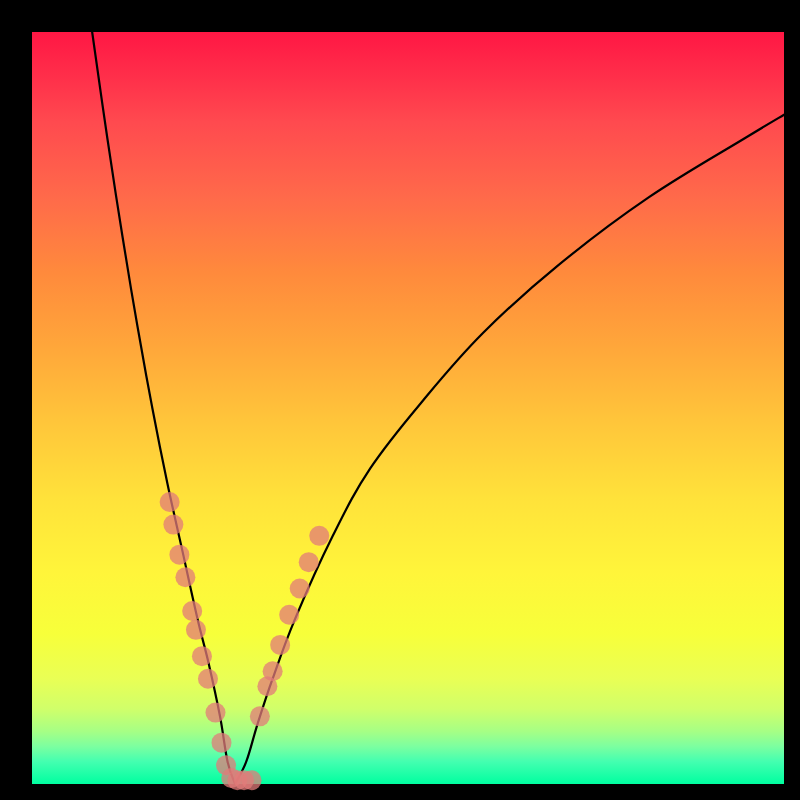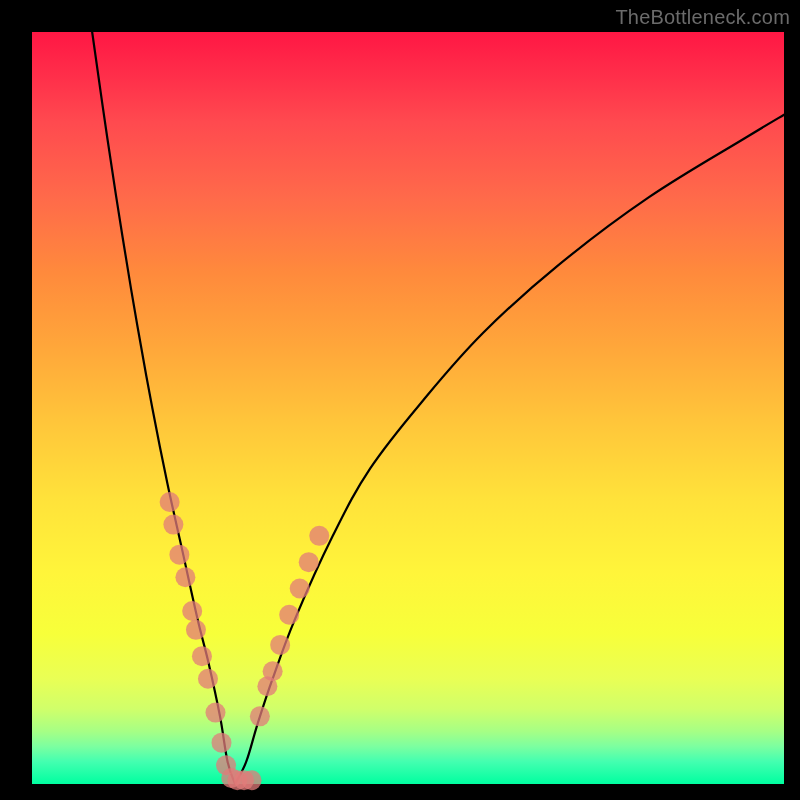--- a/index.html
+++ b/index.html
@@ -68,21 +68,20 @@
   }
   .dot {
     fill: #e27b79;
     opacity: 0.75;
   }
 </style>
 </head>
 <body>
 
 <div class="stage">
-  <div class="watermark">TheBottleneck.com</div>
 
   <div class="plot-area">
     <svg class="curves" viewBox="0 0 752 752" preserveAspectRatio="none">
       <path id="left-arm" class="curve" d="M 60.16 0.00 C 62.87 18.95, 69.79 68.73, 75.20 105.28 C 80.61 141.83, 84.83 169.20, 90.24 203.04 C 95.65 236.88, 99.87 262.15, 105.28 293.28 C 110.69 324.41, 114.91 347.57, 120.32 376.00 C 125.73 404.43, 129.95 425.48, 135.36 451.20 C 140.77 476.92, 144.99 494.52, 150.40 518.88 C 155.81 543.24, 160.70 566.26, 165.44 586.56 C 170.18 606.86, 172.66 614.08, 176.72 631.68 C 180.78 649.28, 184.62 666.72, 188.00 684.32 C 191.38 701.92, 192.81 717.26, 195.52 729.44 C 198.23 741.62, 201.69 747.94, 203.04 752.00"></path>
       <path id="right-arm" class="curve" d="M 203.04 752.00 C 205.07 747.94, 210.26 740.27, 214.32 729.44 C 218.38 718.61, 220.86 706.73, 225.60 691.84 C 230.34 676.95, 233.87 665.67, 240.64 646.72 C 247.41 627.77, 252.37 612.28, 263.20 586.56 C 274.03 560.84, 287.26 530.91, 300.80 503.84 C 314.34 476.77, 322.16 460.52, 338.40 436.16 C 354.64 411.80, 370.74 392.84, 391.04 368.48 C 411.34 344.12, 426.84 325.16, 451.20 300.80 C 475.56 276.44, 496.62 257.48, 526.40 233.12 C 556.18 208.76, 582.80 188.45, 616.64 165.44 C 650.48 142.43, 690.04 120.17, 714.40 105.28 C 738.76 90.39, 745.23 86.78, 752.00 82.72"></path>
       <g id="dots">
           <circle cx="137.62" cy="470.00" r="10" class="dot"></circle>
           <circle cx="141.38" cy="492.56" r="10" class="dot"></circle>
           <circle cx="147.39" cy="522.64" r="10" class="dot"></circle>
           <circle cx="153.41" cy="545.20" r="10" class="dot"></circle>

